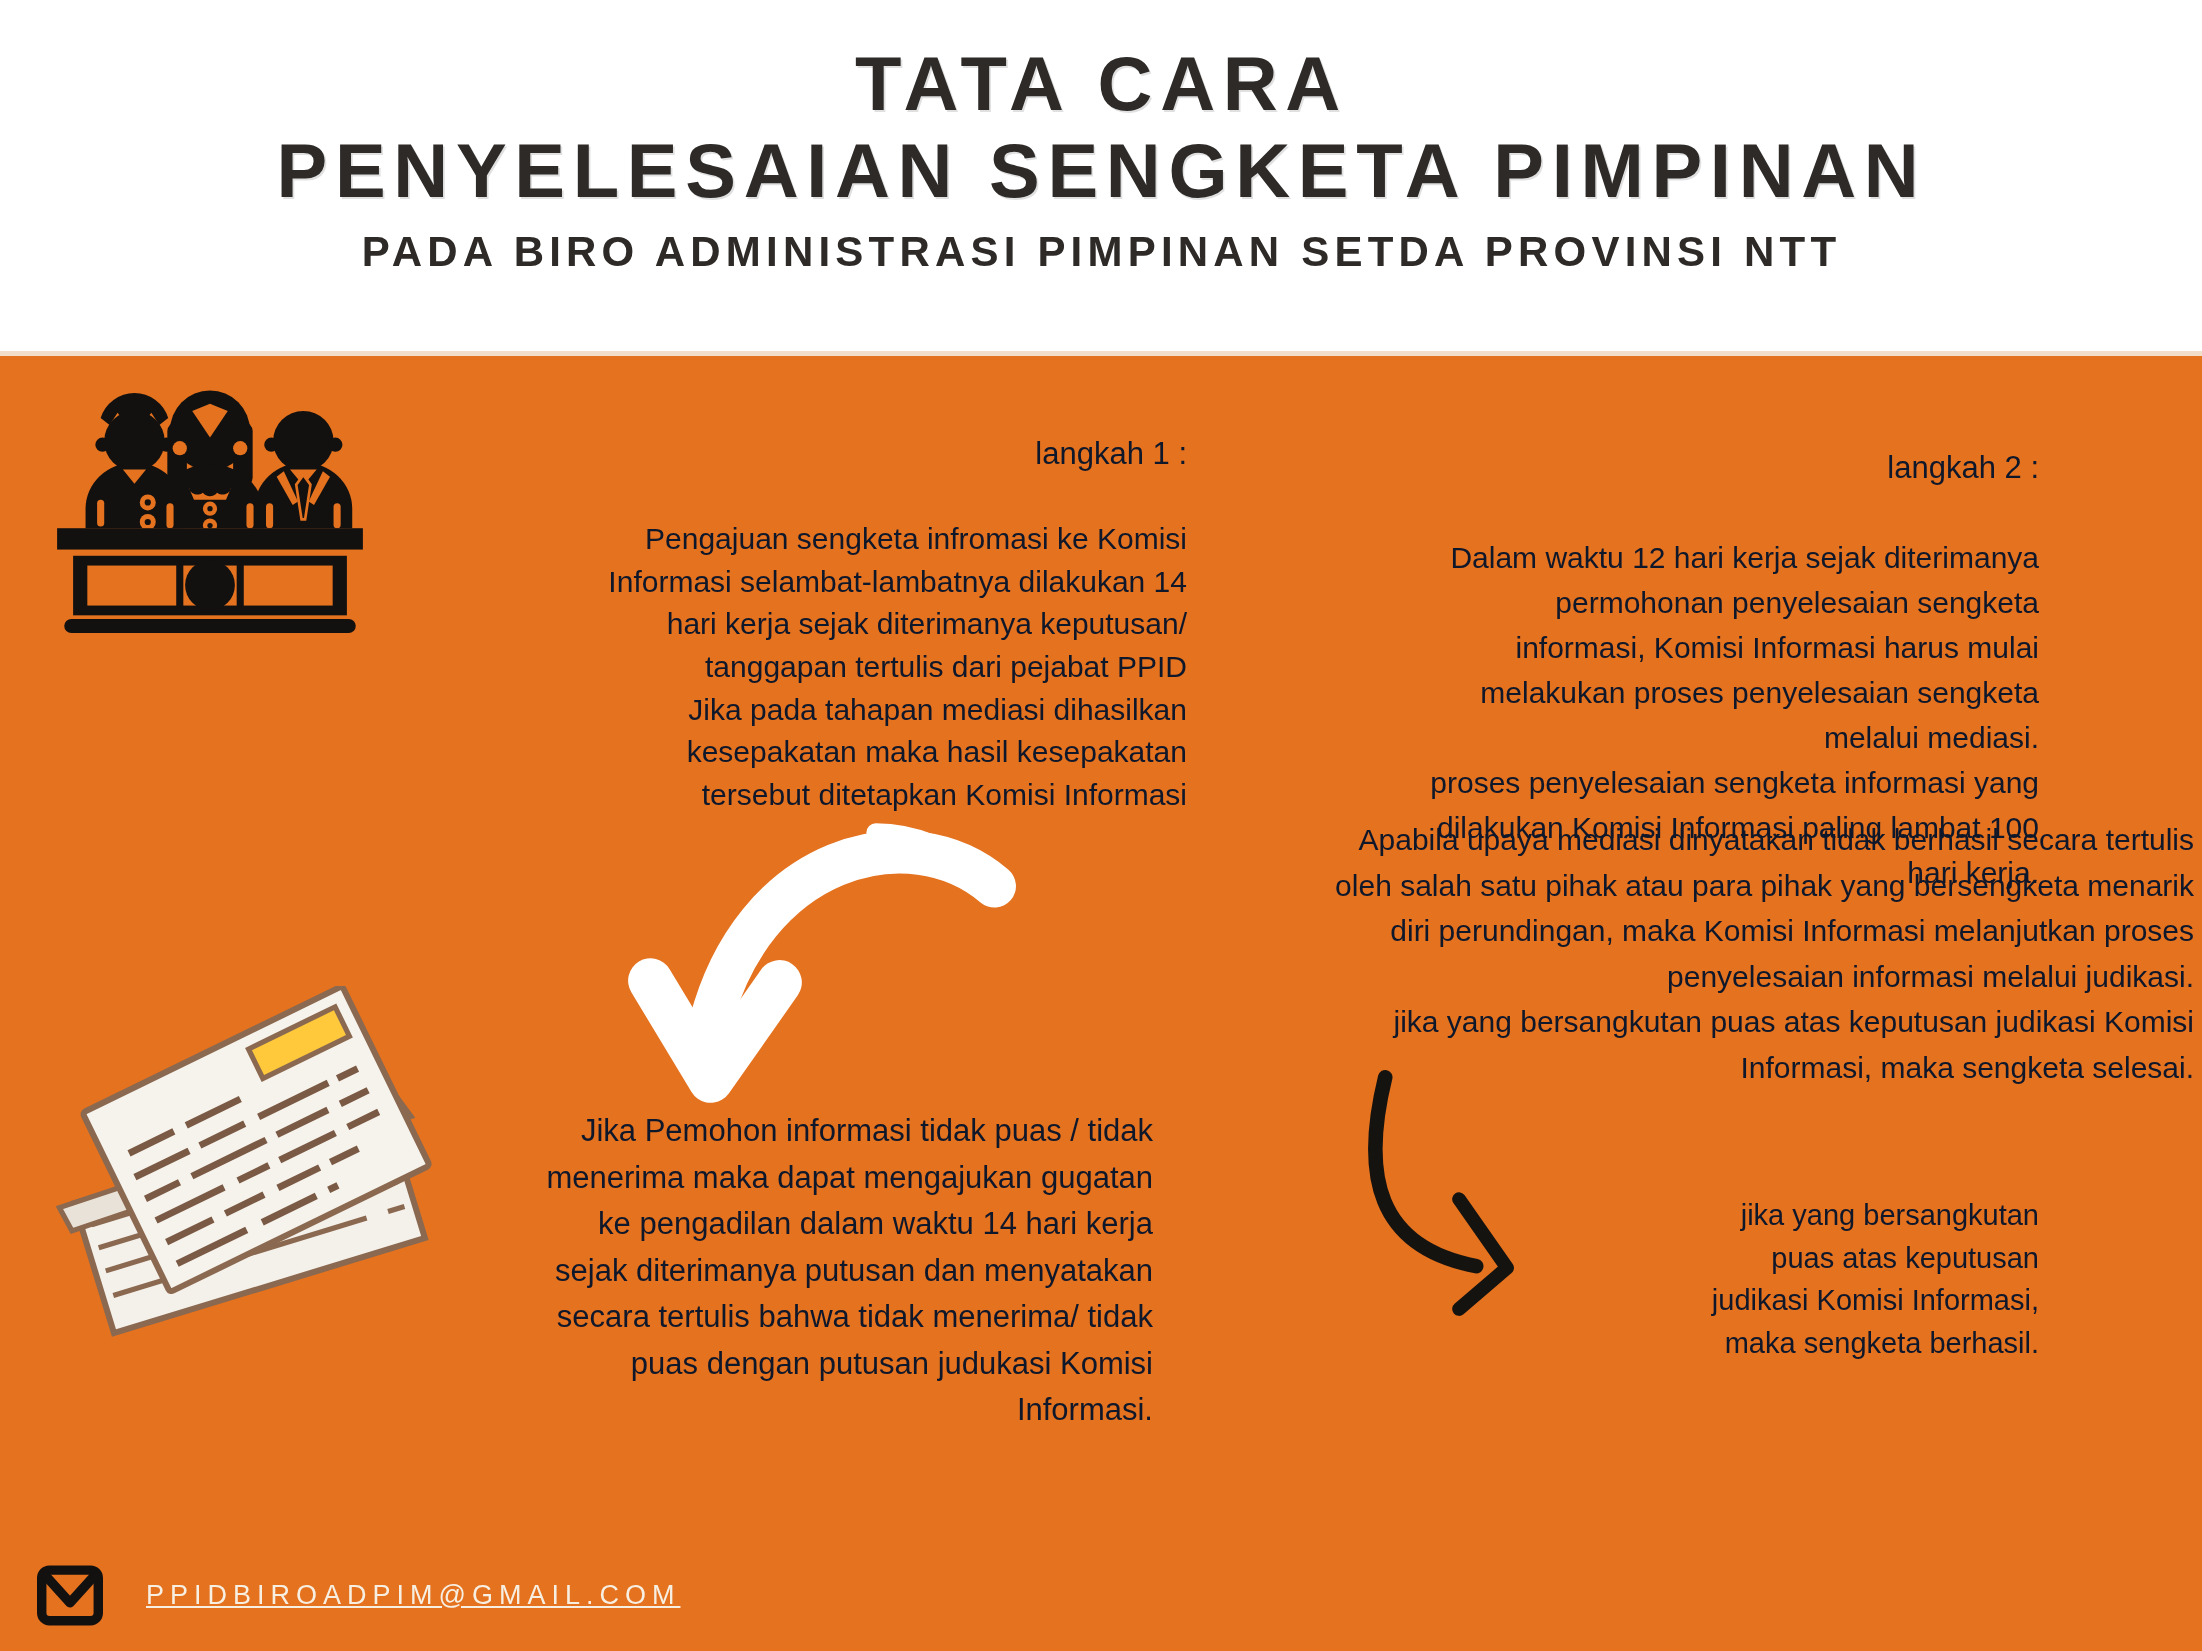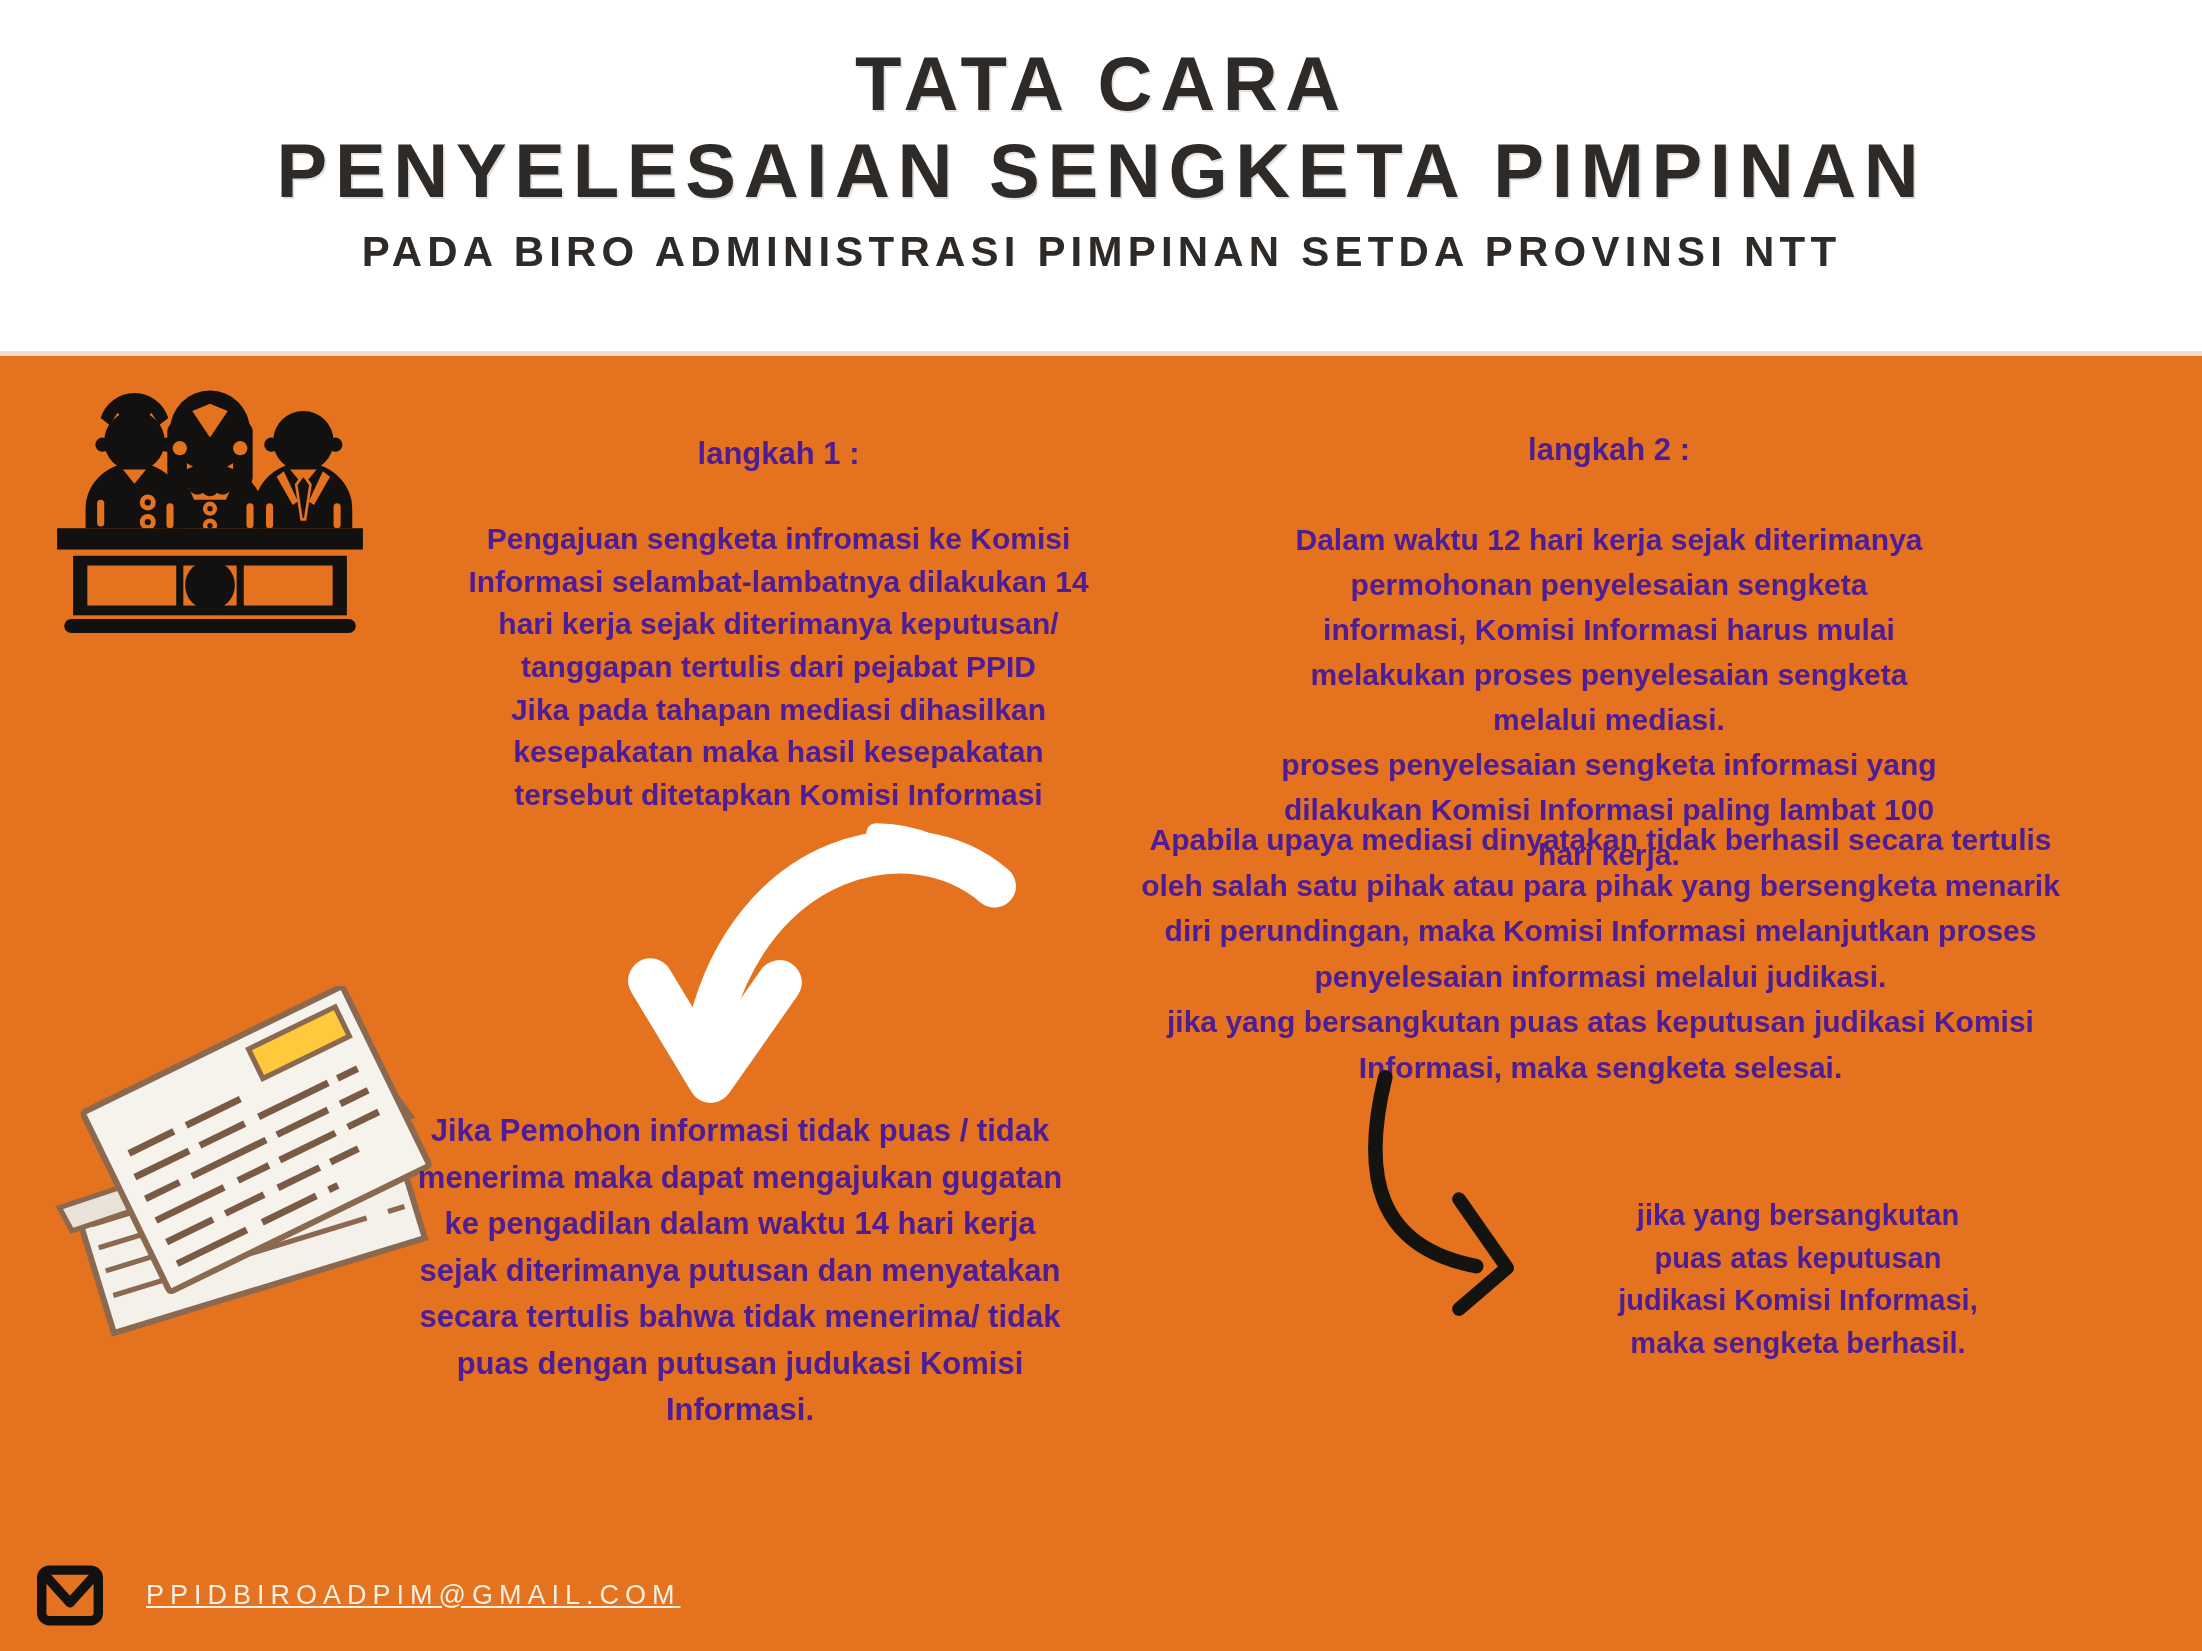--- a/index.html
+++ b/index.html
@@ -22,26 +22,26 @@
     letter-spacing:7.7px;text-shadow:1.7px 1.7px 0 rgba(0,0,0,0.12);
     white-space:nowrap;
   }
   .subtitle{
     margin-top:13.8px;color:#2D2A28;font-weight:bold;font-size:42px;
     letter-spacing:5.2px;white-space:nowrap;
   }
 
   
   .tblock{
-    position:absolute;color:#4c1d95;font-weight:bold;
-    text-align:center;white-space:pre-line;
+    position:absolute;color:#0f172a;font-weight:normal;
+    text-align:right;white-space:pre-line;
   }
   .step-head{font-size:31px;line-height:1.42;}
   .step1{left:370px;top:389px;width:817px;font-size:30px;line-height:1.42;}
-  .step2{left:1179px;top:383px;width:860px;font-size:30px;line-height:1.5;}
+  .step2{left:1179px;top:401px;width:860px;font-size:30px;line-height:1.5;}
   .mediasi{left:1007px;top:817px;width:1187px;font-size:30px;line-height:1.52;}
   .gugatan{left:327px;top:1108px;width:826px;font-size:31px;line-height:1.5;}
   .selesai{left:1557px;top:1194px;width:482px;font-size:29px;line-height:1.47;}
 
   
   .icon-abs{position:absolute;}
   .panel-icon{left:50px;top:377px;width:320px;height:258px;}
   .papers-icon{left:31px;top:986px;width:418px;height:375px;}
   .arrow-white{left:592px;top:807px;width:430px;height:301px;}
   .arrow-black{left:1332px;top:1065px;width:206px;height:258px;}

